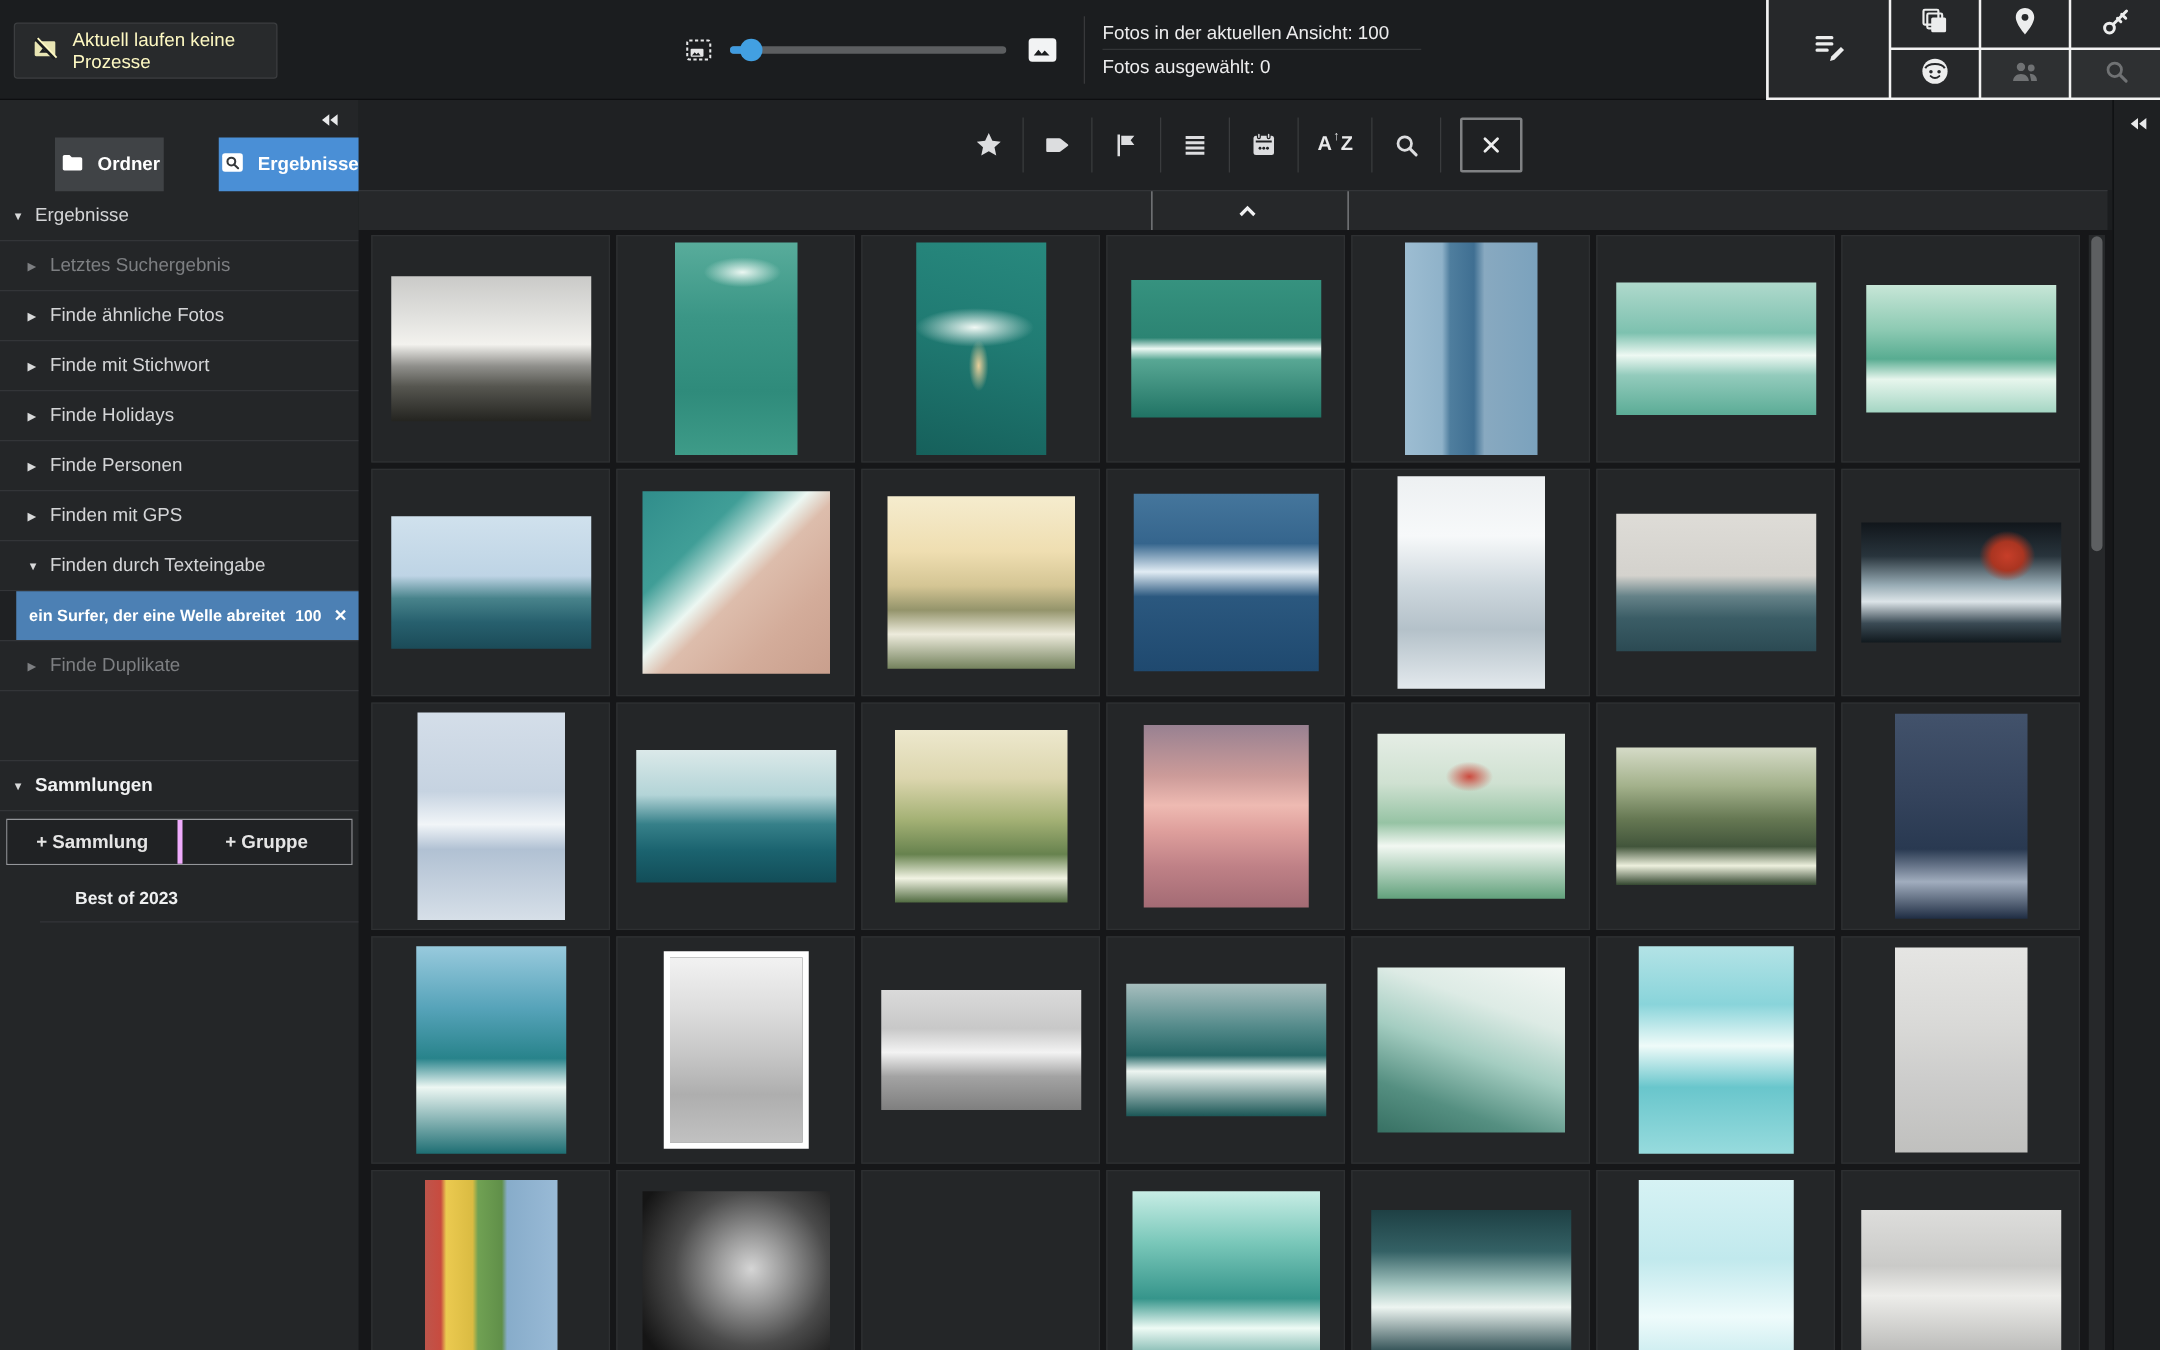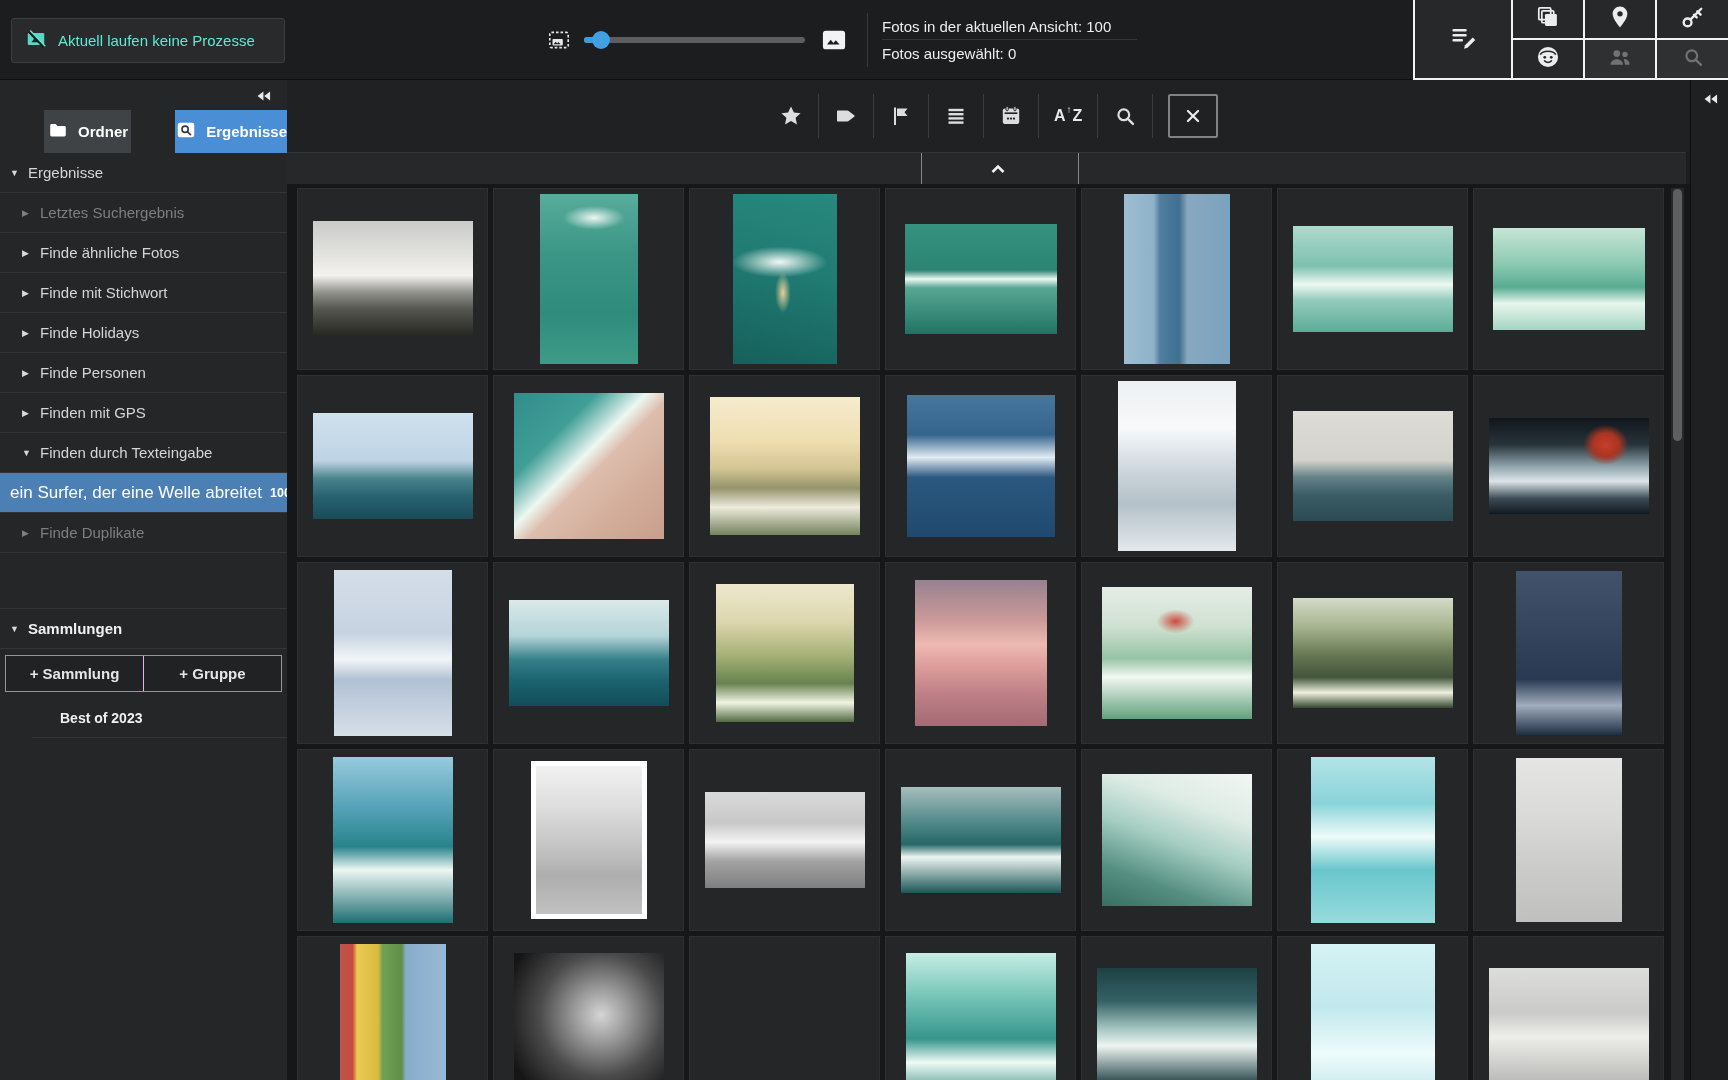--- a/index.html
+++ b/index.html
@@ -2,24 +2,24 @@
 <html><head>
 <meta charset="utf-8">
 <style>
   * { margin:0; padding:0; box-sizing:border-box; }
   html,body { width:1728px; height:1080px; overflow:hidden; background:#1b1d1f;
               font-family:"Liberation Sans", sans-serif; color:#dadbdc; position:relative; }
 
   
   #topbar { position:absolute; left:0; top:0; width:1728px; height:80px; background:#1b1d1f;
             border-bottom:1px solid #0d0e10; z-index:5; }
-  .status-pill { position:absolute; left:11px; top:18px; width:274px; height:45px;
+  .status-pill { position:absolute; left:11px; top:18px; width:211px; height:45px;
                  background:#282a2c; border:1px solid #3c3e40; border-radius:3px;
                  display:flex; align-items:center; gap:11px; padding:16px 13px;
-                 color:#5eead4; font-size:15px; }
+                 color:#fef9c3; font-size:15px; }
   .status-pill svg { flex:0 0 auto; }
   .mini-thumb-ic { position:absolute; left:546px; top:27px; color:#e6e7e8; }
   .slider-track { position:absolute; left:584px; top:37px; width:221px; height:6px;
                   background:#5c5e60; border-radius:3px; }
   .slider-fill  { position:absolute; left:0; top:0; width:18px; height:6px; background:#3f9be0; border-radius:3px 0 0 3px; }
   .slider-handle{ position:absolute; left:592px; top:31px; width:18px; height:18px; border-radius:50%;
                   background:#42a0e2; }
   .big-thumb-ic { position:absolute; left:820px; top:26px; color:#f2f3f4; }
   .topbar-vdiv  { position:absolute; left:867px; top:13px; width:1px; height:54px; background:#38393b; }
   .counts { position:absolute; left:882px; top:13px; width:255px; font-size:15px; color:#ededee; }
@@ -46,29 +46,29 @@
               font-size:15px; color:#d4d5d7; }
   .tree-row .tri { font-size:9px; width:18px; text-align:left; color:#d8d9da; flex:0 0 auto; }
   .tree-row.lvl0 { padding-left:10px; }
   .tree-row.lvl1 { padding-left:22px; }
   .tree-row.disabled, .tree-row.disabled .tri { color:#7d7f82; }
   .tree-row.hdr { font-weight:700; color:#f0f1f2; }
   .query-row { height:40px; border-bottom:1px solid #333538; display:flex; align-items:stretch; }
   .query-left { width:20px; background:#1f2123; }
   .query-body { flex:1; background:#4c80b4; display:flex; align-items:center;
                 padding:0 9px 0 10px; color:#fff; }
-  .query-body .qlabel { font-weight:400; font-size:17px; flex:1; white-space:nowrap;
+  .query-body .qlabel { font-weight:700; font-size:13px; flex:1; white-space:nowrap;
                         overflow:hidden; text-overflow:ellipsis; }
   .query-body .qcount { font-weight:700; font-size:12.5px; margin:0 10px 0 8px; }
   .query-body .qclose { font-size:13px; font-weight:700; cursor:pointer; }
   .side-spacer { height:56px; border-bottom:1px solid #333538; }
   .coll-buttons { margin:6px 5px; height:37px; display:flex; border:1px solid #94969a; }
   .coll-btn { flex:1; display:flex; align-items:center; justify-content:center;
               background:#202224; color:#e5e5e5; font-size:15px; font-weight:700; cursor:pointer; }
-  .coll-btn + .coll-btn { border-left:1px solid #f0abfc; }
+  .coll-btn + .coll-btn { border-left:4px solid #f0abfc; }
   .coll-item { height:40px; display:flex; align-items:center; padding-left:28px;
                border-bottom:1px solid #333538; font-size:14px; font-weight:700; color:#eff0f1;margin-left:32px; }
 
   
   #ctoolbar { position:absolute; left:287px; top:80px; width:1403px; height:72px;
               background:#1f2123; display:flex; align-items:center; padding-left:482px; }
   .tb-item { width:24px; height:24px; margin:0 10px; display:flex; align-items:center;
              justify-content:center; color:#dcdddf; cursor:pointer; flex:0 0 auto; }
   .tb-div { width:1px; height:44px; background:#3a3c3e; margin:0 5px; flex:0 0 auto; }
   .tb-close { width:50px; height:44px; border:2px solid #808284; border-radius:2px;

